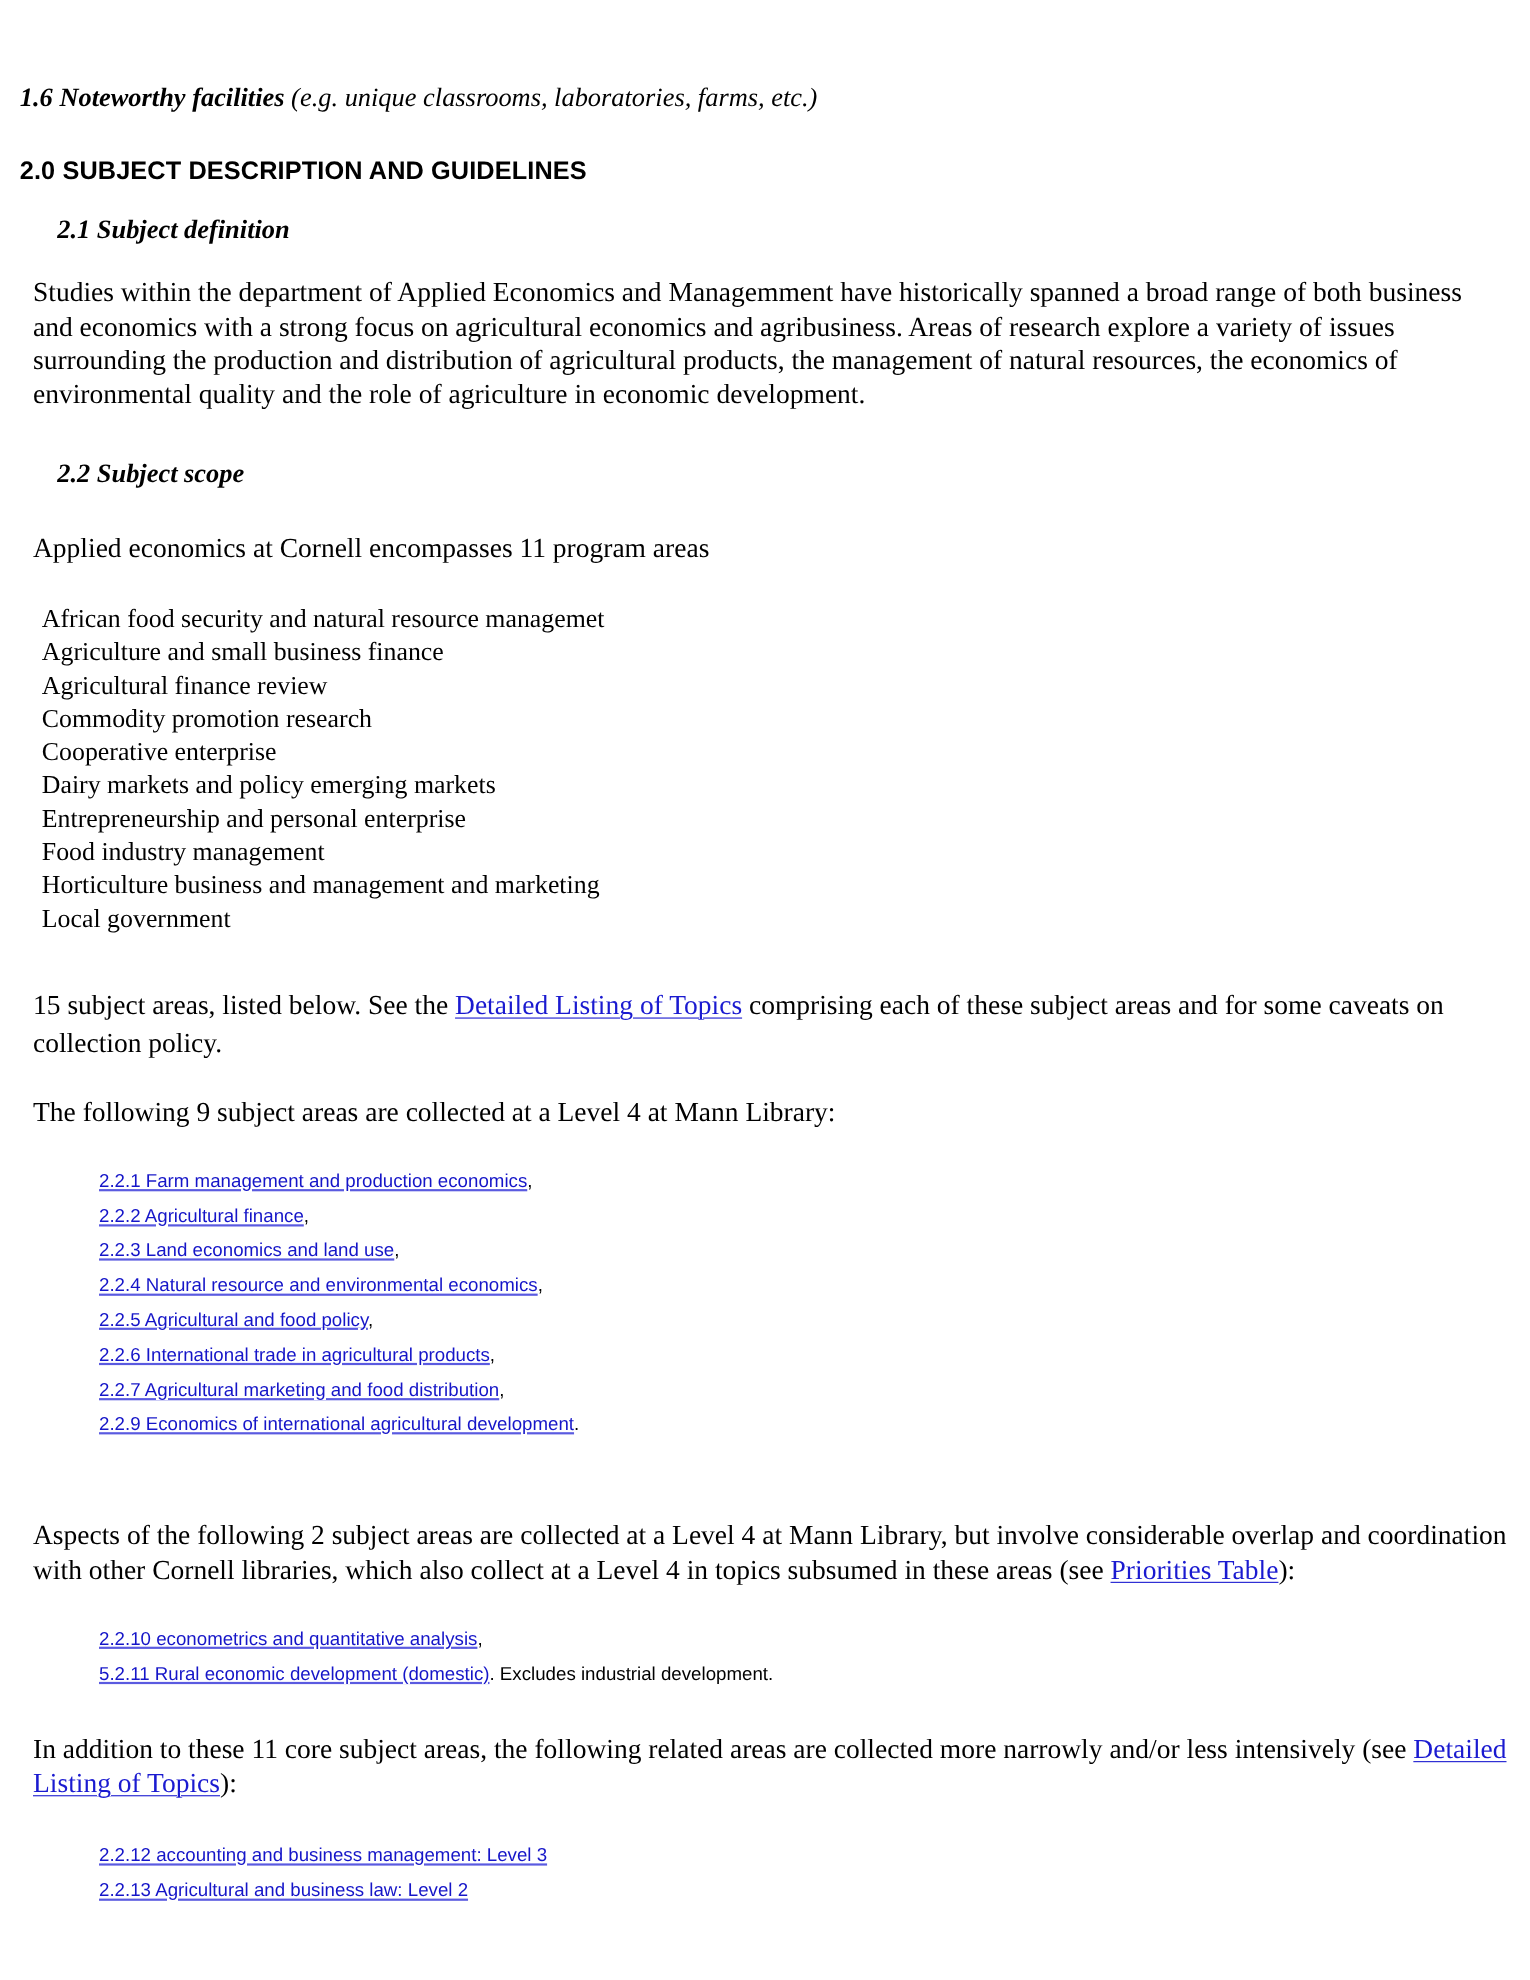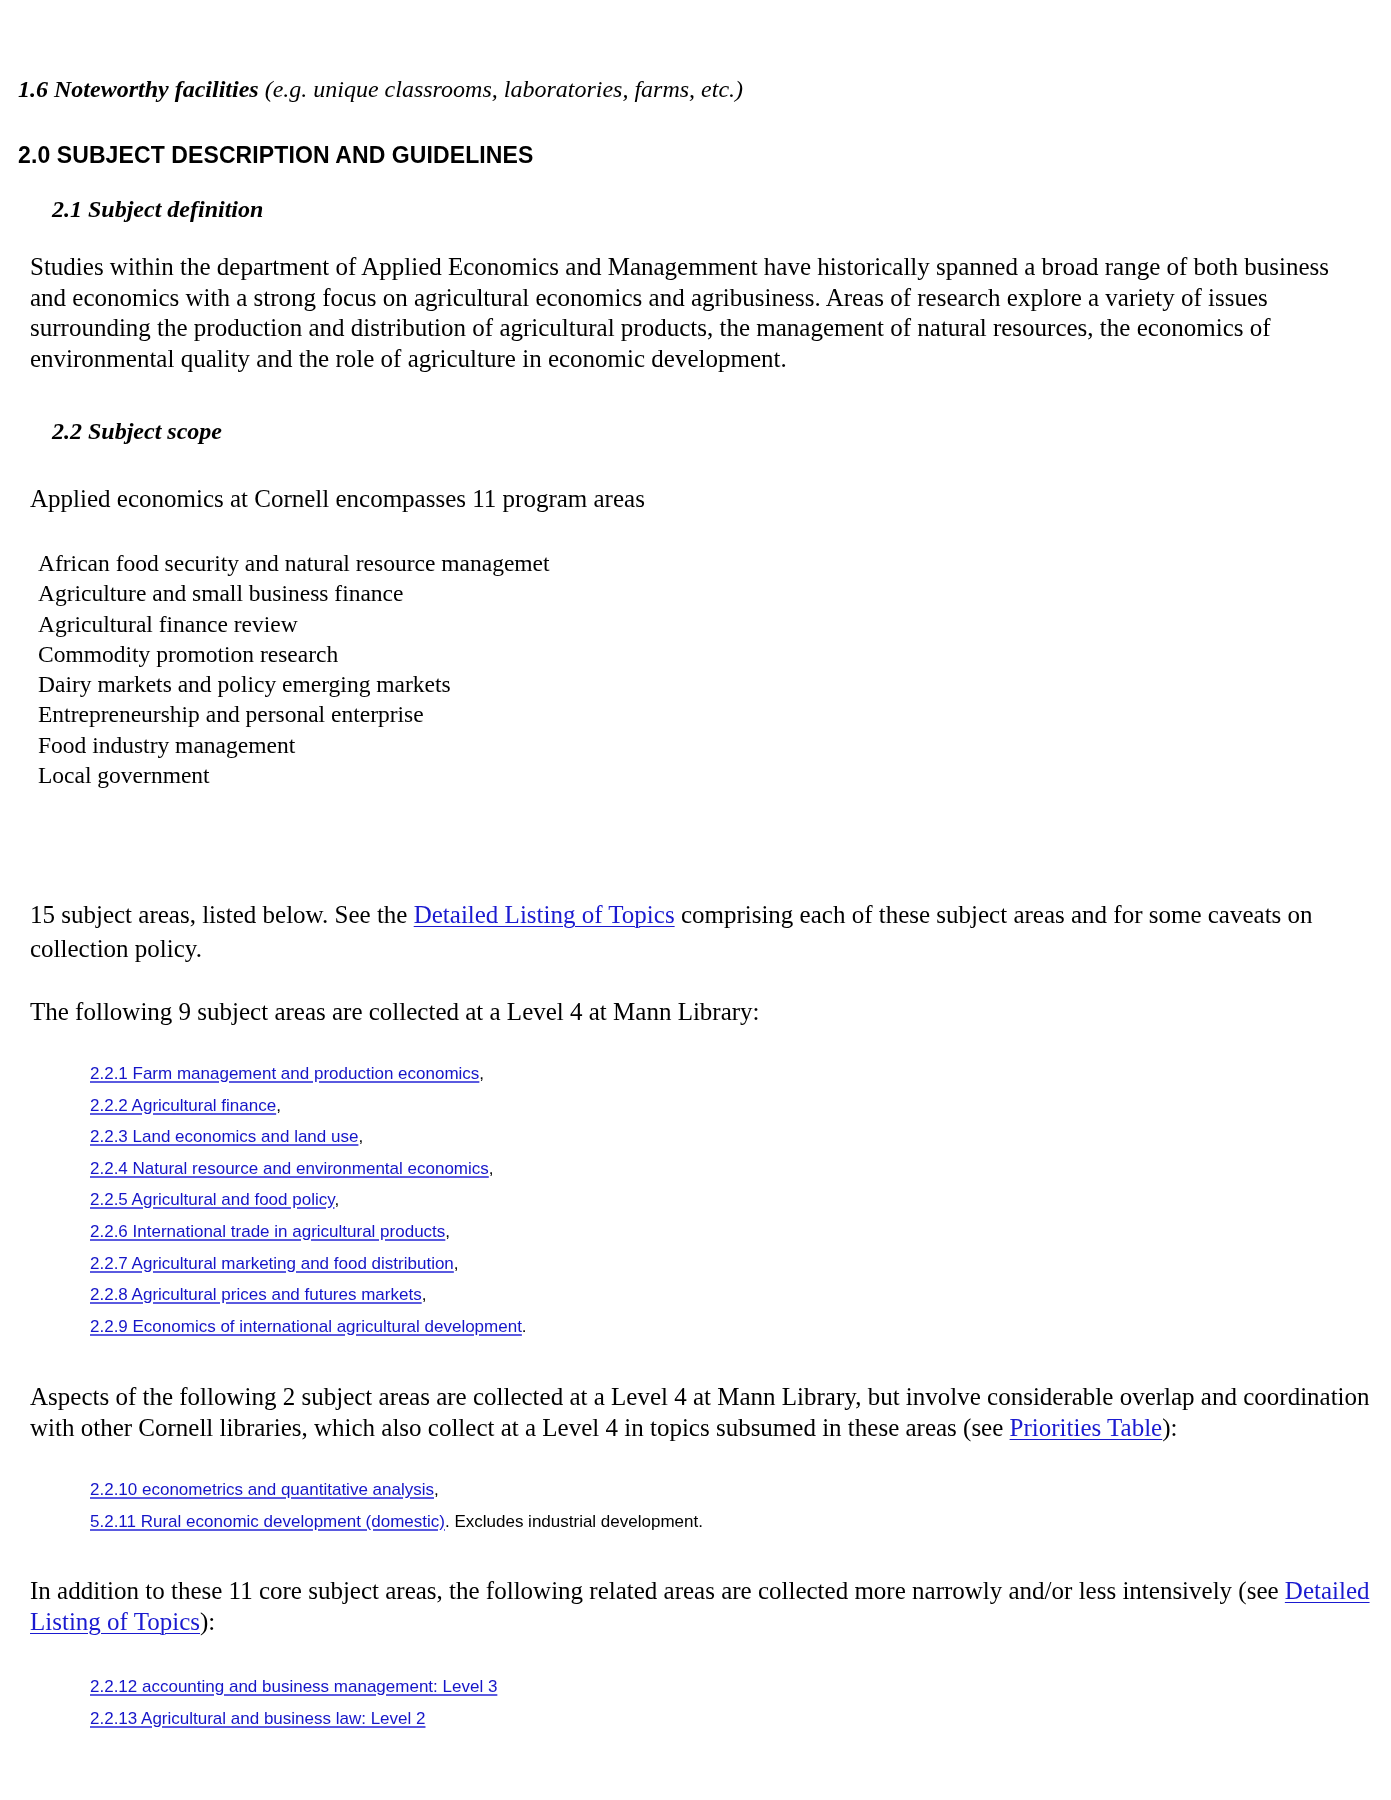--- a/index.html
+++ b/index.html
@@ -94,39 +94,40 @@
 
   <div class="abs h-sub" style="top:418px;">2.2 Subject scope</div>
 
   <div class="para" style="top:484px;">Applied economics at Cornell encompasses 11 program areas</div>
 
   <div class="plain-list">
     <div>African food security and natural resource managemet</div>
     <div>Agriculture and small business finance</div>
     <div>Agricultural finance review</div>
     <div>Commodity promotion research</div>
+    <div>Cooperative enterprise</div>
     <div>Dairy markets and policy emerging markets</div>
     <div>Entrepreneurship and personal enterprise</div>
     <div>Food industry management</div>
+    <div>Horticulture business and management and marketing</div>
     <div>Local government</div>
   </div>
 
   <div class="para" style="top:898px; line-height:34px;"><span>15 subject areas, listed below. See the </span><a class="doc-link" href="#">Detailed Listing of Topics</a><span> comprising each of these subject areas and for some caveats on collection policy.</span></div>
 
   <div class="para" style="top:997px;">The following 9 subject areas are collected at a Level 4 at Mann Library:</div>
 
   <div class="link-list" style="top:1058px;">
     <div><a href="#">2.2.1 Farm management and production economics</a><span class="punct">,</span></div>
     <div><a href="#">2.2.2 Agricultural finance</a><span class="punct">,</span></div>
     <div><a href="#">2.2.3 Land economics and land use</a><span class="punct">,</span></div>
     <div><a href="#">2.2.4 Natural resource and environmental economics</a><span class="punct">,</span></div>
     <div><a href="#">2.2.5 Agricultural and food policy</a><span class="punct">,</span></div>
     <div><a href="#">2.2.6 International trade in agricultural products</a><span class="punct">,</span></div>
     <div><a href="#">2.2.7 Agricultural marketing and food distribution</a><span class="punct">,</span></div>
-    <div><a href="#">2.2.8 Agricultural prices and futures markets</a><span class="punct">,</span></div>
     <div><a href="#">2.2.9 Economics of international agricultural development</a><span class="punct">.</span></div>
   </div>
 
   <div class="para" style="top:1382px;"><span>Aspects of the following 2 subject areas are collected at a Level 4 at Mann Library, but involve considerable overlap and coordination with other Cornell libraries, which also collect at a Level 4 in topics subsumed in these areas (see </span><a class="doc-link" href="#">Priorities Table</a><span>):</span></div>
 
   <div class="link-list" style="top:1474px;">
     <div><a href="#">2.2.10 econometrics and quantitative analysis</a><span class="punct">,</span></div>
     <div><a href="#">5.2.11 Rural economic development (domestic)</a><span class="punct">. Excludes industrial development.</span></div>
   </div>
 

